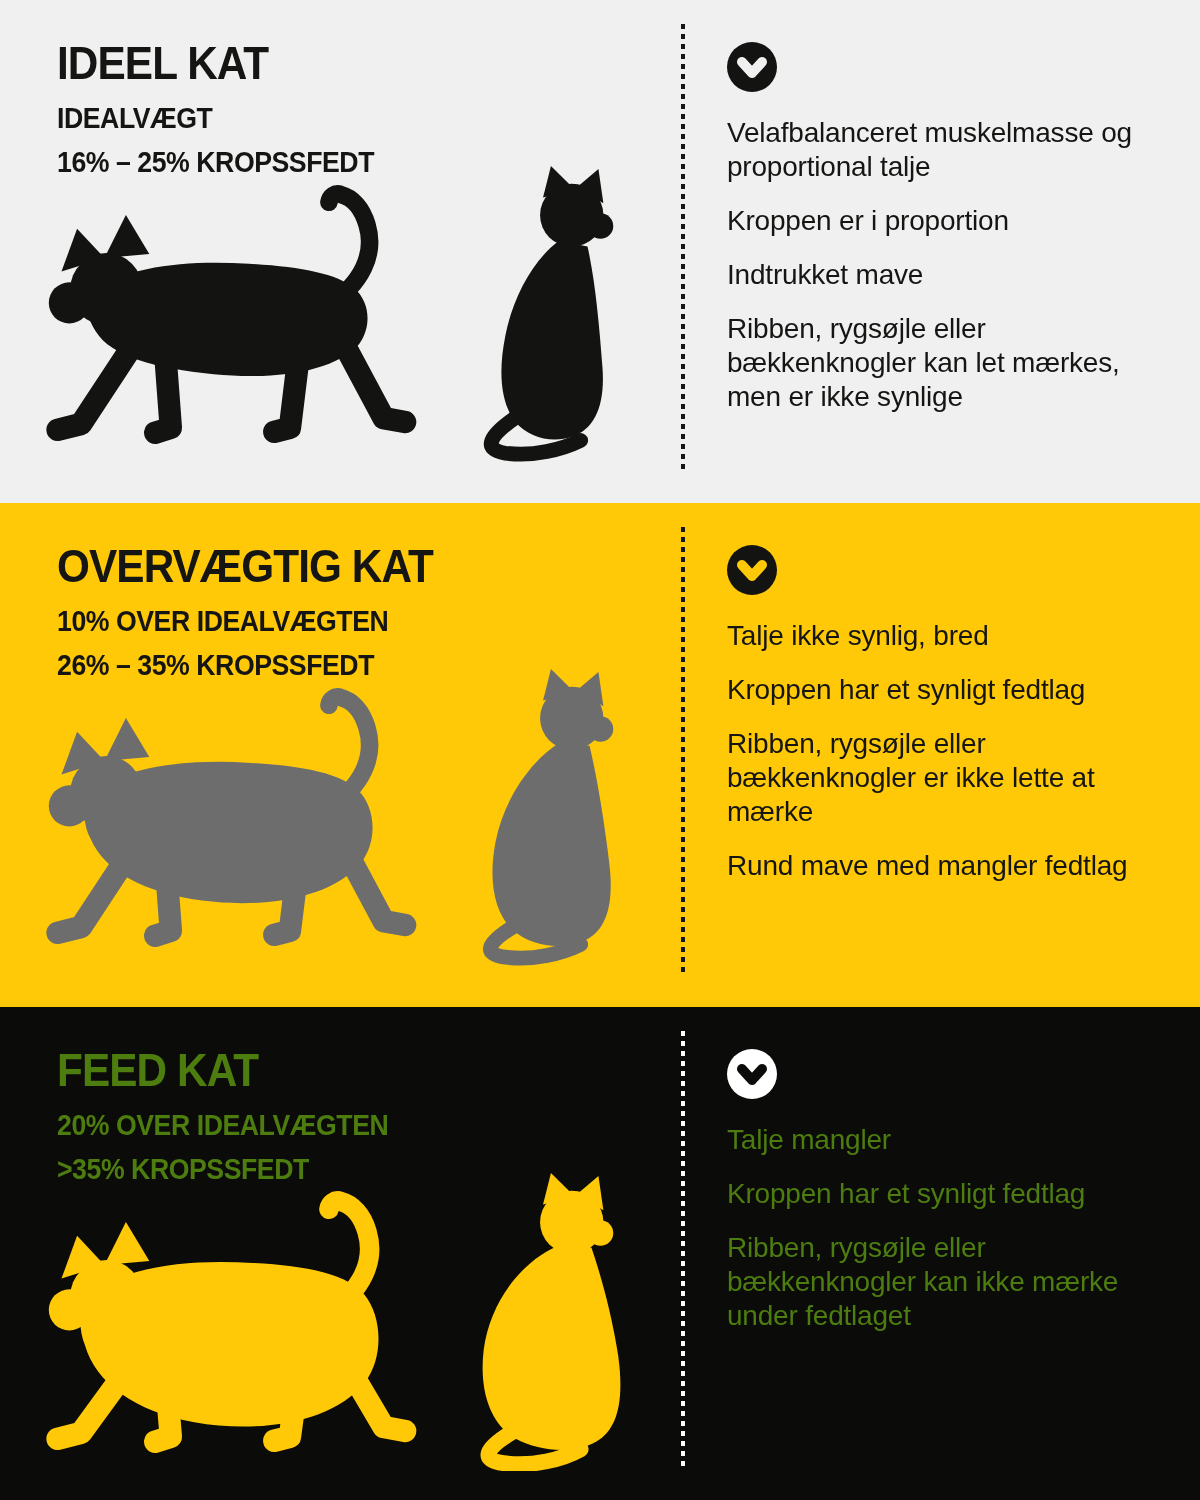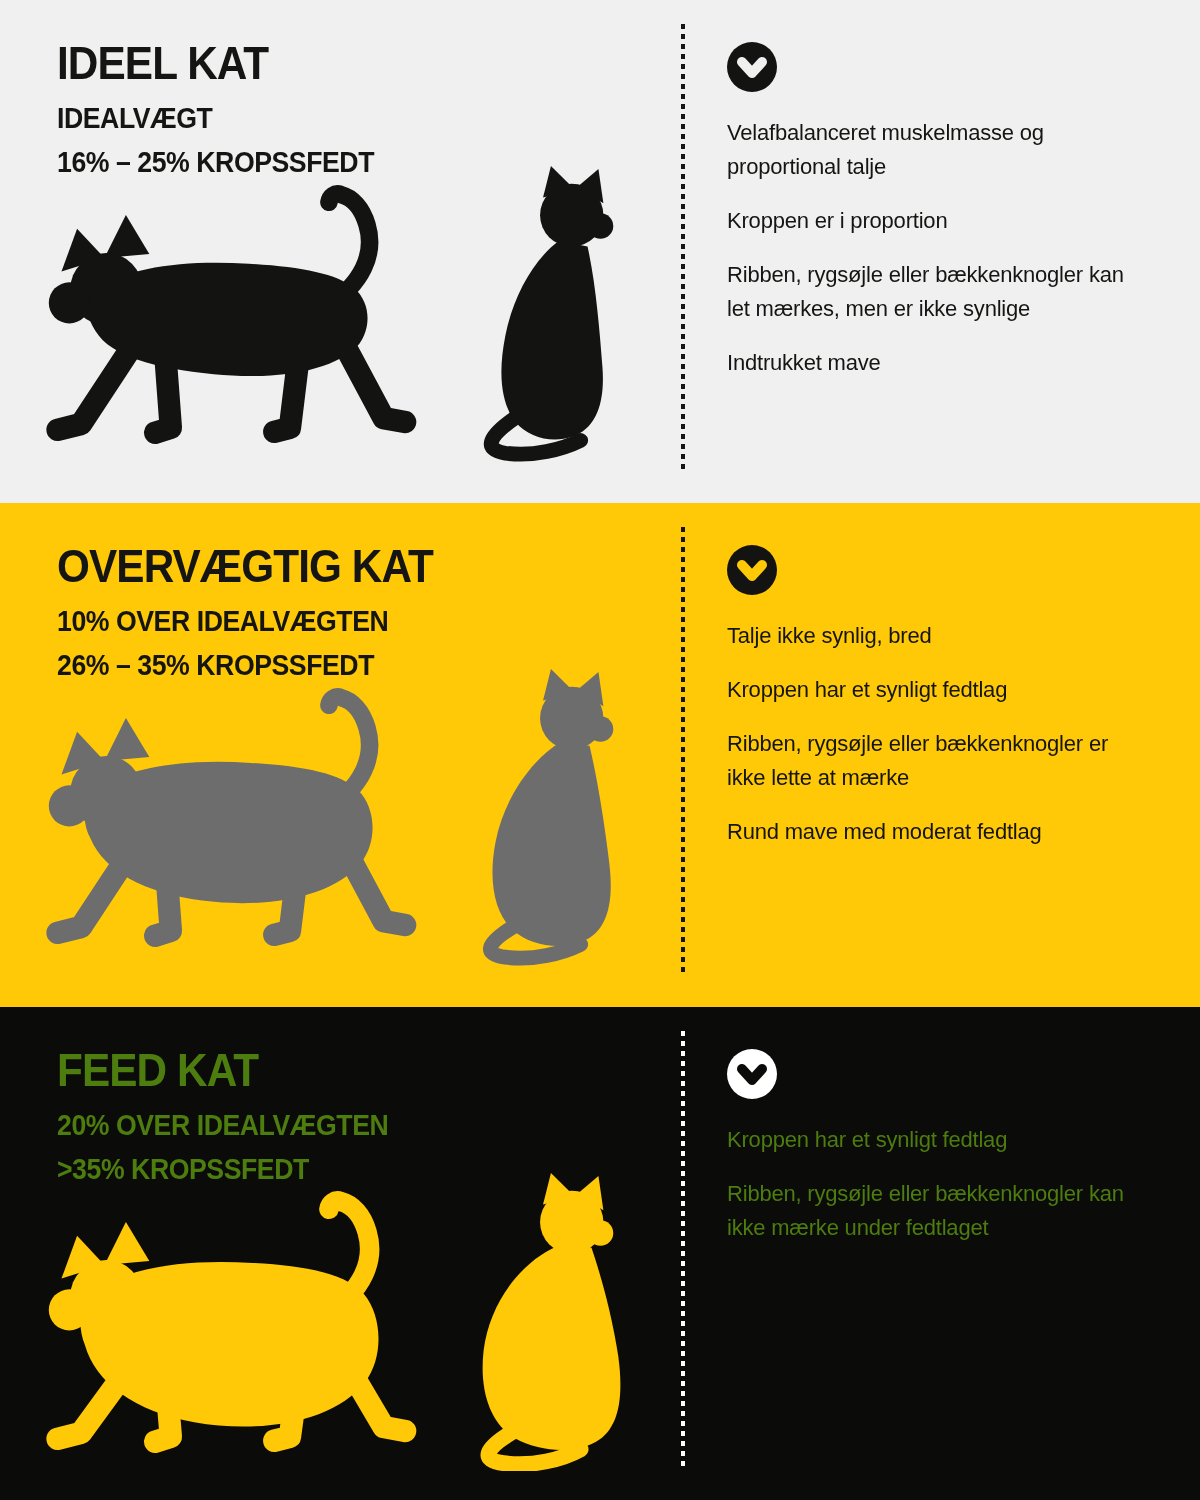--- a/index.html
+++ b/index.html
@@ -71,21 +71,21 @@
   }
   .chev {
     display: block;
     width: 50px;
     height: 50px;
     margin-top: 42px;
   }
   .right p {
     width: 412px;
     margin: 20px 0 0 0;
-    font-size: 22px;
+    font-size: 28px;
     line-height: 34px;
     letter-spacing: -0.2px;
   }
   .right p:first-of-type { margin-top: 24px; }
 </style>
 </head>
 <body>
 
 <div class="page">
 
@@ -128,22 +128,22 @@
 
     <div class="vdivider" style="color: rgb(21, 21, 19);"></div>
 
     <div class="right">
       <svg class="chev" viewBox="0 0 50 50">
         <circle cx="25" cy="25" r="25" fill="#131311"></circle>
         <path d="M15 20 L25 31 L35 20" fill="none" stroke-width="10" stroke-linecap="round" stroke-linejoin="round" stroke="#F0F0F0"></path>
       </svg>
       <p>Velafbalanceret muskelmasse og proportional talje</p>
       <p>Kroppen er i proportion</p>
+      <p>Indtrukket mave</p>
       <p>Ribben, rygsøjle eller bækkenknogler kan let mærkes, men er ikke synlige</p>
-      <p>Indtrukket mave</p>
     </div>
   </section>
 
   <section class="band band-overweight" style="background-color: rgb(255, 201, 7); color: rgb(21, 21, 19); padding-left: 8px;">
     <div class="headings">
       <h1>OVERVÆGTIG KAT</h1>
       <div class="sub">10% OVER IDEALVÆGTEN</div>
       <div class="sub">26% – 35% KROPSSFEDT</div>
     </div>
 
@@ -180,21 +180,21 @@
     <div class="vdivider" style="color: rgb(21, 21, 19);"></div>
 
     <div class="right">
       <svg class="chev" viewBox="0 0 50 50">
         <circle cx="25" cy="25" r="25" fill="#131311"></circle>
         <path d="M15 20 L25 31 L35 20" fill="none" stroke-width="10" stroke-linecap="round" stroke-linejoin="round" stroke="#FFC907"></path>
       </svg>
       <p>Talje ikke synlig, bred</p>
       <p>Kroppen har et synligt fedtlag</p>
       <p>Ribben, rygsøjle eller bækkenknogler er ikke lette at mærke</p>
-      <p>Rund mave med moderat fedtlag</p>
+      <p>Rund mave med mangler fedtlag</p>
     </div>
   </section>
 
   <section class="band band-fat" style="background-color: rgb(11, 11, 9); color: #4d7c0f;">
     <div class="headings">
       <h1>FEED KAT</h1>
       <div class="sub">20% OVER IDEALVÆGTEN</div>
       <div class="sub">&gt;35% KROPSSFEDT</div>
     </div>
 
@@ -228,18 +228,19 @@
       </g>
     </svg>
 
     <div class="vdivider" style="color: rgb(255, 255, 255);"></div>
 
     <div class="right">
       <svg class="chev" viewBox="0 0 50 50">
         <circle cx="25" cy="25" r="25" fill="#FFFFFF"></circle>
         <path d="M15 20 L25 31 L35 20" fill="none" stroke-width="10" stroke-linecap="round" stroke-linejoin="round" stroke="#0B0B09"></path>
       </svg>
+      <p>Talje mangler</p>
       <p>Kroppen har et synligt fedtlag</p>
       <p>Ribben, rygsøjle eller bækkenknogler kan ikke mærke under fedtlaget</p>
     </div>
   </section>
 
 </div>
 
 </body></html>

